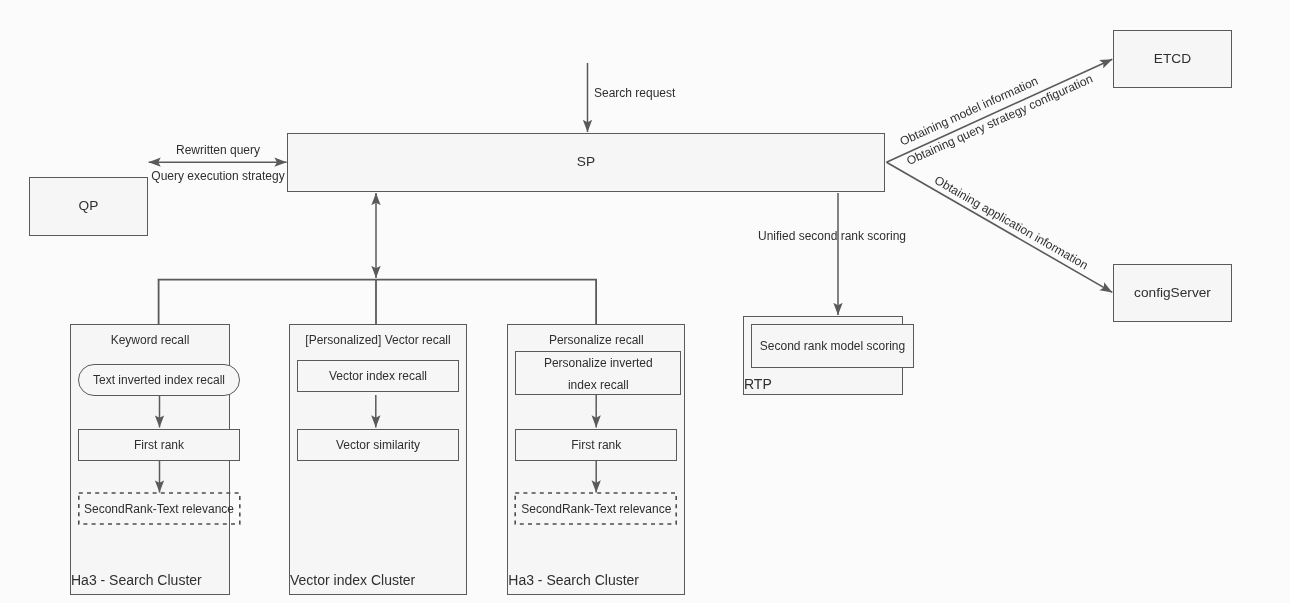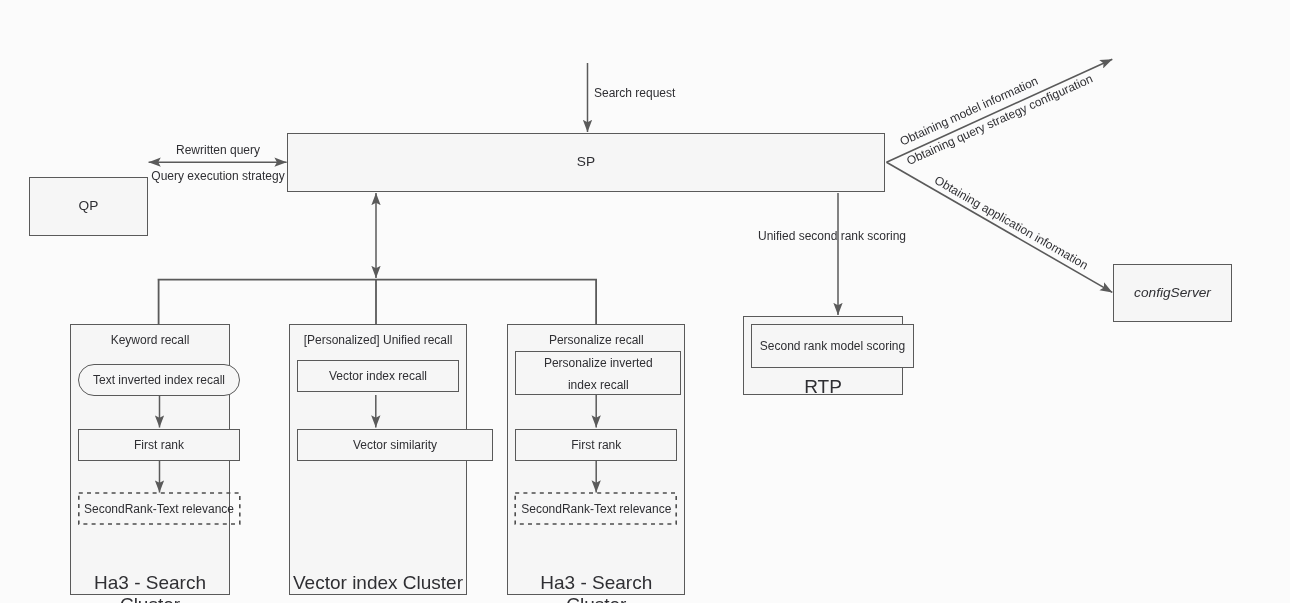--- a/index.html
+++ b/index.html
@@ -17,22 +17,22 @@
   .node.dashed{background:transparent;border:1.6px solid transparent;}
   .node .t{font-size:12px;color:#2f2f33;line-height:1.15;
            position:relative;top:1px;}
   .node .t.two{line-height:1.85;text-align:center;}
   .node .t.big{font-size:13.7px;top:-0.5px;}
 
   .cluster{position:absolute;box-sizing:border-box;background:#f6f6f6;
            border:1.6px solid #5a5a5a;}
   .cluster-title{position:absolute;left:0;right:0;text-align:center;
                  font-size:12px;color:#2f2f33;}
-  .cluster-footer{position:absolute;left:0;right:0;text-align:center;
-                  font-size:19px;color:#2f2f33;}
+  .cluster-footer{position:absolute;left:0;right:0;
+                  font-size:14px;color:#2f2f33;}
 
   .free{position:absolute;font-size:12px;color:#2f2f33;white-space:nowrap;}
   .free.ctr{transform:translate(-50%,-50%);}
   svg#rotlabels{position:absolute;left:0;top:0;width:1290px;height:603px;
                 pointer-events:none;}
   .rl{font-family:"Liberation Sans",sans-serif;font-size:12px;fill:#2f2f33;}
 </style>
 </head>
 <body>
 <div id="stage">
@@ -61,22 +61,25 @@
 </svg>
 
 <div class="node" style="left:29px;top:133px;width:119px;height:59px;margin-top:44px;">
   <span class="t big">QP</span>
 </div>
 
 <div class="node" style="left:287px;top:133px;width:598px;height:59px;">
   <span class="t big">SP</span>
 </div>
 
+<div class="node" style="left:1113px;top:29.8px;width:119px;height:58.4px;">
+  <span class="t big">ETCD</span>
+</div>
 
-<div class="node" style="left:1113px;top:263.8px;width:119px;height:58.6px;font-style:italic;">
+<div class="node" style="left:1113px;top:263.8px;width:119px;height:58.6px;">
   <span class="t big">configServer</span>
 </div>
 
 <div class="cluster" style="left:743px;top:316px;width:160px;height:79px;">
   <div class="node" style="left:7px;top:7px;width:163px;height:44px;">
     <span class="t">Second rank model scoring</span>
   </div>
   <div class="cluster-footer" style="top:59px;">RTP</div>
 </div>
 
@@ -88,25 +91,25 @@
   <div class="node" style="left:7px;top:104px;width:162px;height:32px;">
     <span class="t">First rank</span>
   </div>
   <div class="node dashed" style="left:7px;top:168px;width:162px;height:32px;">
     <span class="t">SecondRank-Text relevance</span>
   </div>
   <div class="cluster-footer" style="top:247px;">Ha3 - Search Cluster</div>
 </div>
 
 <div class="cluster" style="left:289px;top:323.5px;width:178px;height:271px;">
-  <div class="cluster-title" style="top:8px;">[Personalized] Unified recall</div>
+  <div class="cluster-title" style="top:8px;">[Personalized] Vector recall</div>
   <div class="node" style="left:7px;top:35px;width:162px;height:32px;">
     <span class="t">Vector index recall</span>
   </div>
-  <div class="node" style="left:7px;top:104px;width:196px;height:32px;">
+  <div class="node" style="left:7px;top:104px;width:162px;height:32px;">
     <span class="t">Vector similarity</span>
   </div>
   <div class="cluster-footer" style="top:247px;">Vector index Cluster</div>
 </div>
 
 <div class="cluster" style="left:507.3px;top:323.5px;width:178px;height:271px;">
   <div class="cluster-title" style="top:8px;">Personalize recall</div>
   <div class="node" style="left:7px;top:26.5px;width:166px;height:44px;">
     <span class="t two">
       <span>Personalize inverted</span><br>

